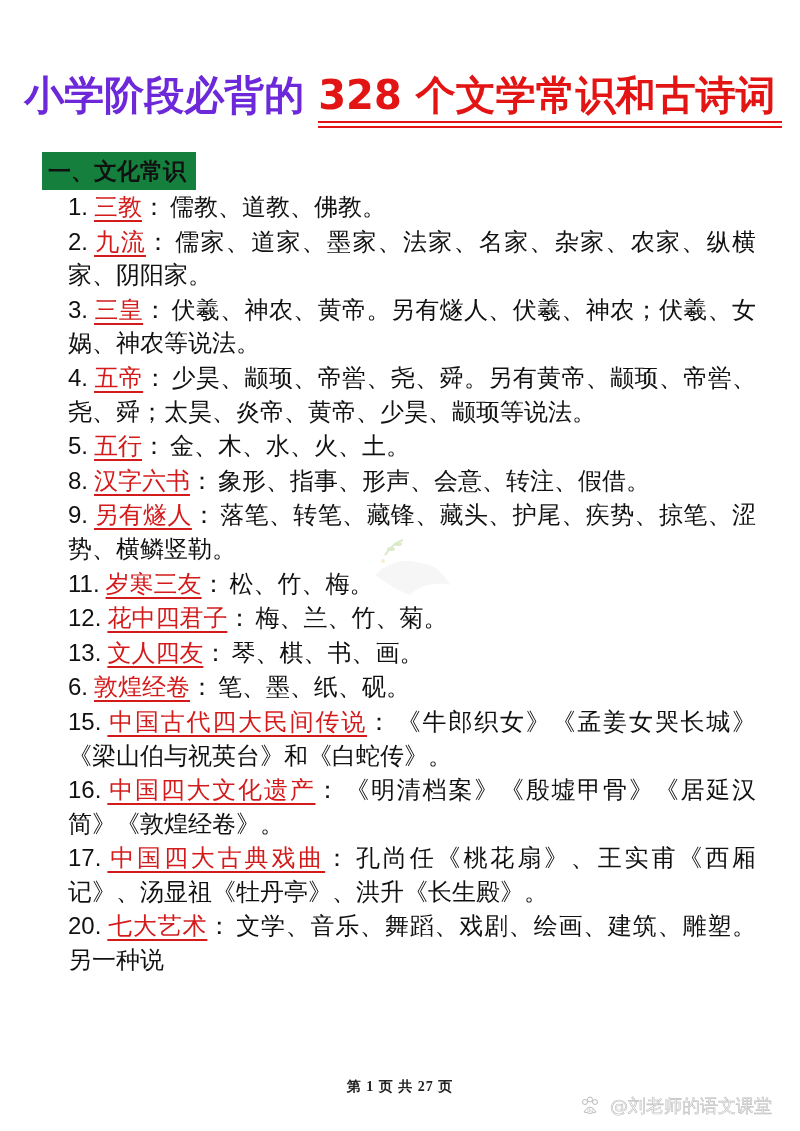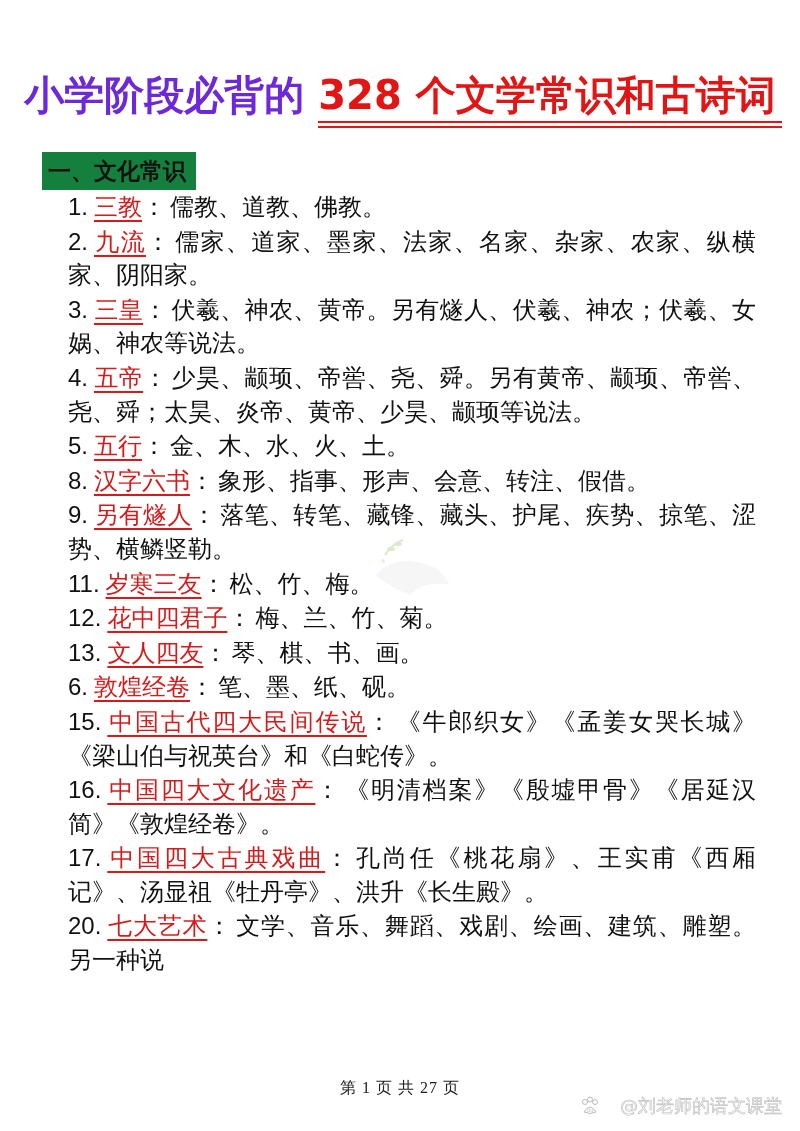--- a/index.html
+++ b/index.html
@@ -26,25 +26,25 @@
   .content {
     position: absolute; left: 68px; top: 190px; width: 688px;
     font-size: 24px; line-height: 33.6px; color: #111;
   }
   .item { margin: 0; text-align: justify; text-align-last: left; }
   .num { font-family: "Liberation Sans", sans-serif; margin-right: 6px; }
   .term { color: #d41b1b; text-decoration: underline; text-decoration-color: #d41b1b; text-underline-offset: 5px; text-decoration-thickness: 1.5px; }
   .colon { margin-right: 4px; }
   .footer {
     position: absolute; left: 0; top: 1078px; width: 800px; text-align: center;
-    font-family: "Liberation Serif", serif; font-size: 16px; color: #222; letter-spacing: 1px;
+    font-family: "Liberation Serif", serif; font-size: 14px; color: #222; letter-spacing: 1px; font-weight: bold;
   }
   .watermark {
     position: absolute; left: 580px; top: 1094px; font-size: 18px; color: #ffffff;
-    -webkit-text-stroke: 0.6px #bbbbbb; white-space: nowrap; display: flex; align-items: center; gap: 20px;
+    -webkit-text-stroke: 0.6px #bbbbbb; white-space: nowrap; display: flex; align-items: center; gap: 10px;
   }
   .dove {
     position: absolute; left: 365px; top: 535px; width: 90px; height: 70px; opacity: 0.35;
   }
 </style>
 </head>
 <body>
 
 <div class="title">
   <span class="black">小学阶段必背的</span>

